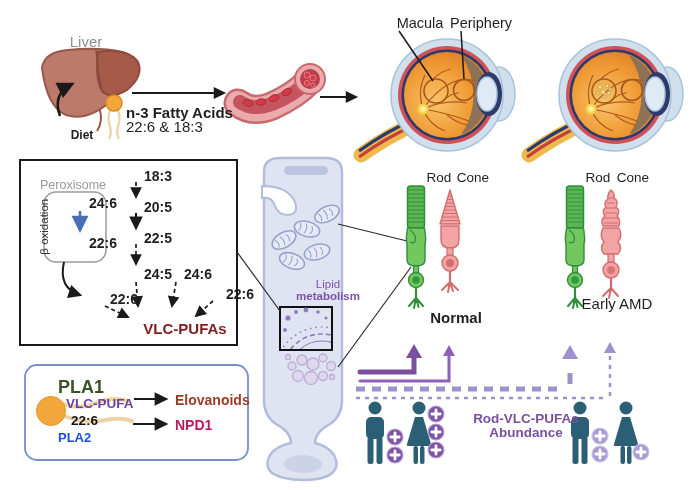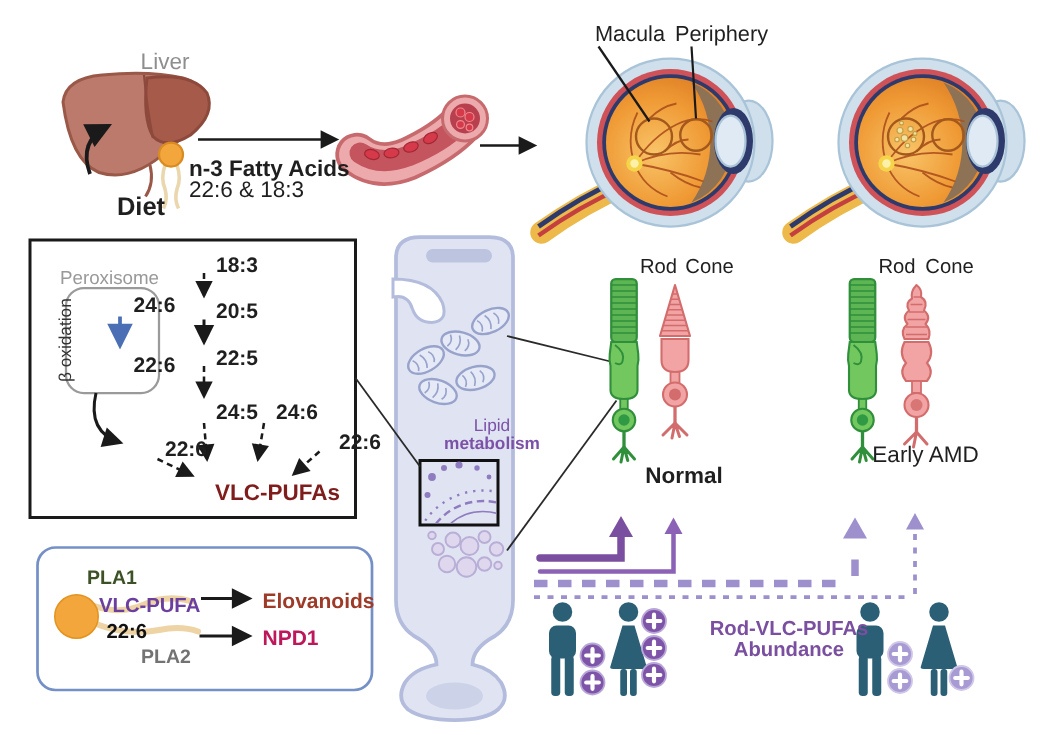--- a/index.html
+++ b/index.html
@@ -293,22 +293,22 @@
     <use href="#plus" transform="translate(436,432)"></use>
     <use href="#plus" transform="translate(436,450)"></use>
   </g>
   <g fill="#a89bd4" stroke="#cfc6e8" stroke-width="1.2">
     <use href="#plus" transform="translate(600,436)"></use>
     <use href="#plus" transform="translate(600,454)"></use>
     <use href="#plus" transform="translate(641,452)"></use>
   </g>
 </svg>
 
-<div class="lbl c" style="left:88px;top:34px;font-size:15px;color:#8e8e8e;">Liver</div>
-<div class="lbl c" style="left:72px;top:129px;font-size:17px;font-weight:600;">Diet</div>
+<div class="lbl c" style="left:64px;top:34px;font-size:15px;color:#8e8e8e;">Liver</div>
+<div class="lbl c" style="left:60px;top:129px;font-size:12px;font-weight:600;">Diet</div>
 <div class="lbl" style="left:126px;top:105px;font-size:15px;font-weight:600;">n-3 Fatty Acids</div>
 <div class="lbl" style="left:126px;top:119px;font-size:15px;font-weight:400;">22:6 &amp; 18:3</div>
 <div class="lbl c" style="left:398px;top:16px;font-size:14.5px;font-weight:500;">Macula</div>
 <div class="lbl c" style="left:459px;top:16px;font-size:14.5px;font-weight:500;">Periphery</div>
 
 <div class="lbl" style="left:40px;top:179px;font-size:12.5px;color:#999;">Peroxisome</div>
 <div class="lbl rot" style="left:17px;top:221px;font-size:11.5px;color:#333;">β oxidation</div>
 <div class="lbl c" style="left:81px;top:196px;font-size:14px;font-weight:600;">24:6</div>
 <div class="lbl c" style="left:81px;top:236px;font-size:14px;font-weight:600;">22:6</div>
 <div class="lbl c" style="left:136px;top:169px;font-size:14px;font-weight:600;">18:3</div>
@@ -323,23 +323,23 @@
 <div class="lbl c" style="left:306px;top:279px;font-size:11.5px;font-weight:400;color:#7b52a8;">Lipid</div>
 <div class="lbl c" style="left:306px;top:291px;font-size:11.5px;font-weight:700;color:#7b52a8;">metabolism</div>
 
 <div class="lbl c" style="left:417px;top:171px;font-size:13.5px;font-weight:500;">Rod</div>
 <div class="lbl c" style="left:451px;top:171px;font-size:13.5px;font-weight:500;">Cone</div>
 <div class="lbl c" style="left:434px;top:310px;font-size:15px;font-weight:700;">Normal</div>
 <div class="lbl c" style="left:576px;top:171px;font-size:13.5px;font-weight:500;">Rod</div>
 <div class="lbl c" style="left:611px;top:171px;font-size:13.5px;font-weight:500;">Cone</div>
 <div class="lbl c" style="left:595px;top:296px;font-size:15px;font-weight:400;">Early AMD</div>
 
-<div class="lbl" style="left:58px;top:378px;font-size:13px;font-weight:700;color:#3c5226;">PLA1</div>
+<div class="lbl" style="left:58px;top:378px;font-size:18px;font-weight:700;color:#3c5226;">PLA1</div>
 <div class="lbl" style="left:66px;top:397px;font-size:13.5px;font-weight:700;color:#6b3fa0;">VLC-PUFA</div>
 <div class="lbl" style="left:71px;top:414px;font-size:13.5px;font-weight:700;color:#111;">22:6</div>
-<div class="lbl" style="left:58px;top:431px;font-size:13px;font-weight:700;color:#737373;margin-left:36px;">PLA2</div>
+<div class="lbl" style="left:58px;top:431px;font-size:13px;font-weight:700;color:#1d4ed8;">PLA2</div>
 <div class="lbl" style="left:175px;top:393px;font-size:14px;font-weight:700;color:#9e3a28;">Elovanoids</div>
 <div class="lbl" style="left:175px;top:418px;font-size:14px;font-weight:700;color:#be185d;">NPD1</div>
 
 <div class="lbl c" style="left:504px;top:412px;font-size:13.5px;font-weight:700;color:#7b4fa0;">Rod-VLC-PUFAs</div>
 <div class="lbl c" style="left:504px;top:426px;font-size:13.5px;font-weight:700;color:#7b4fa0;">Abundance</div>
 
 </div>
 
 </body></html>

